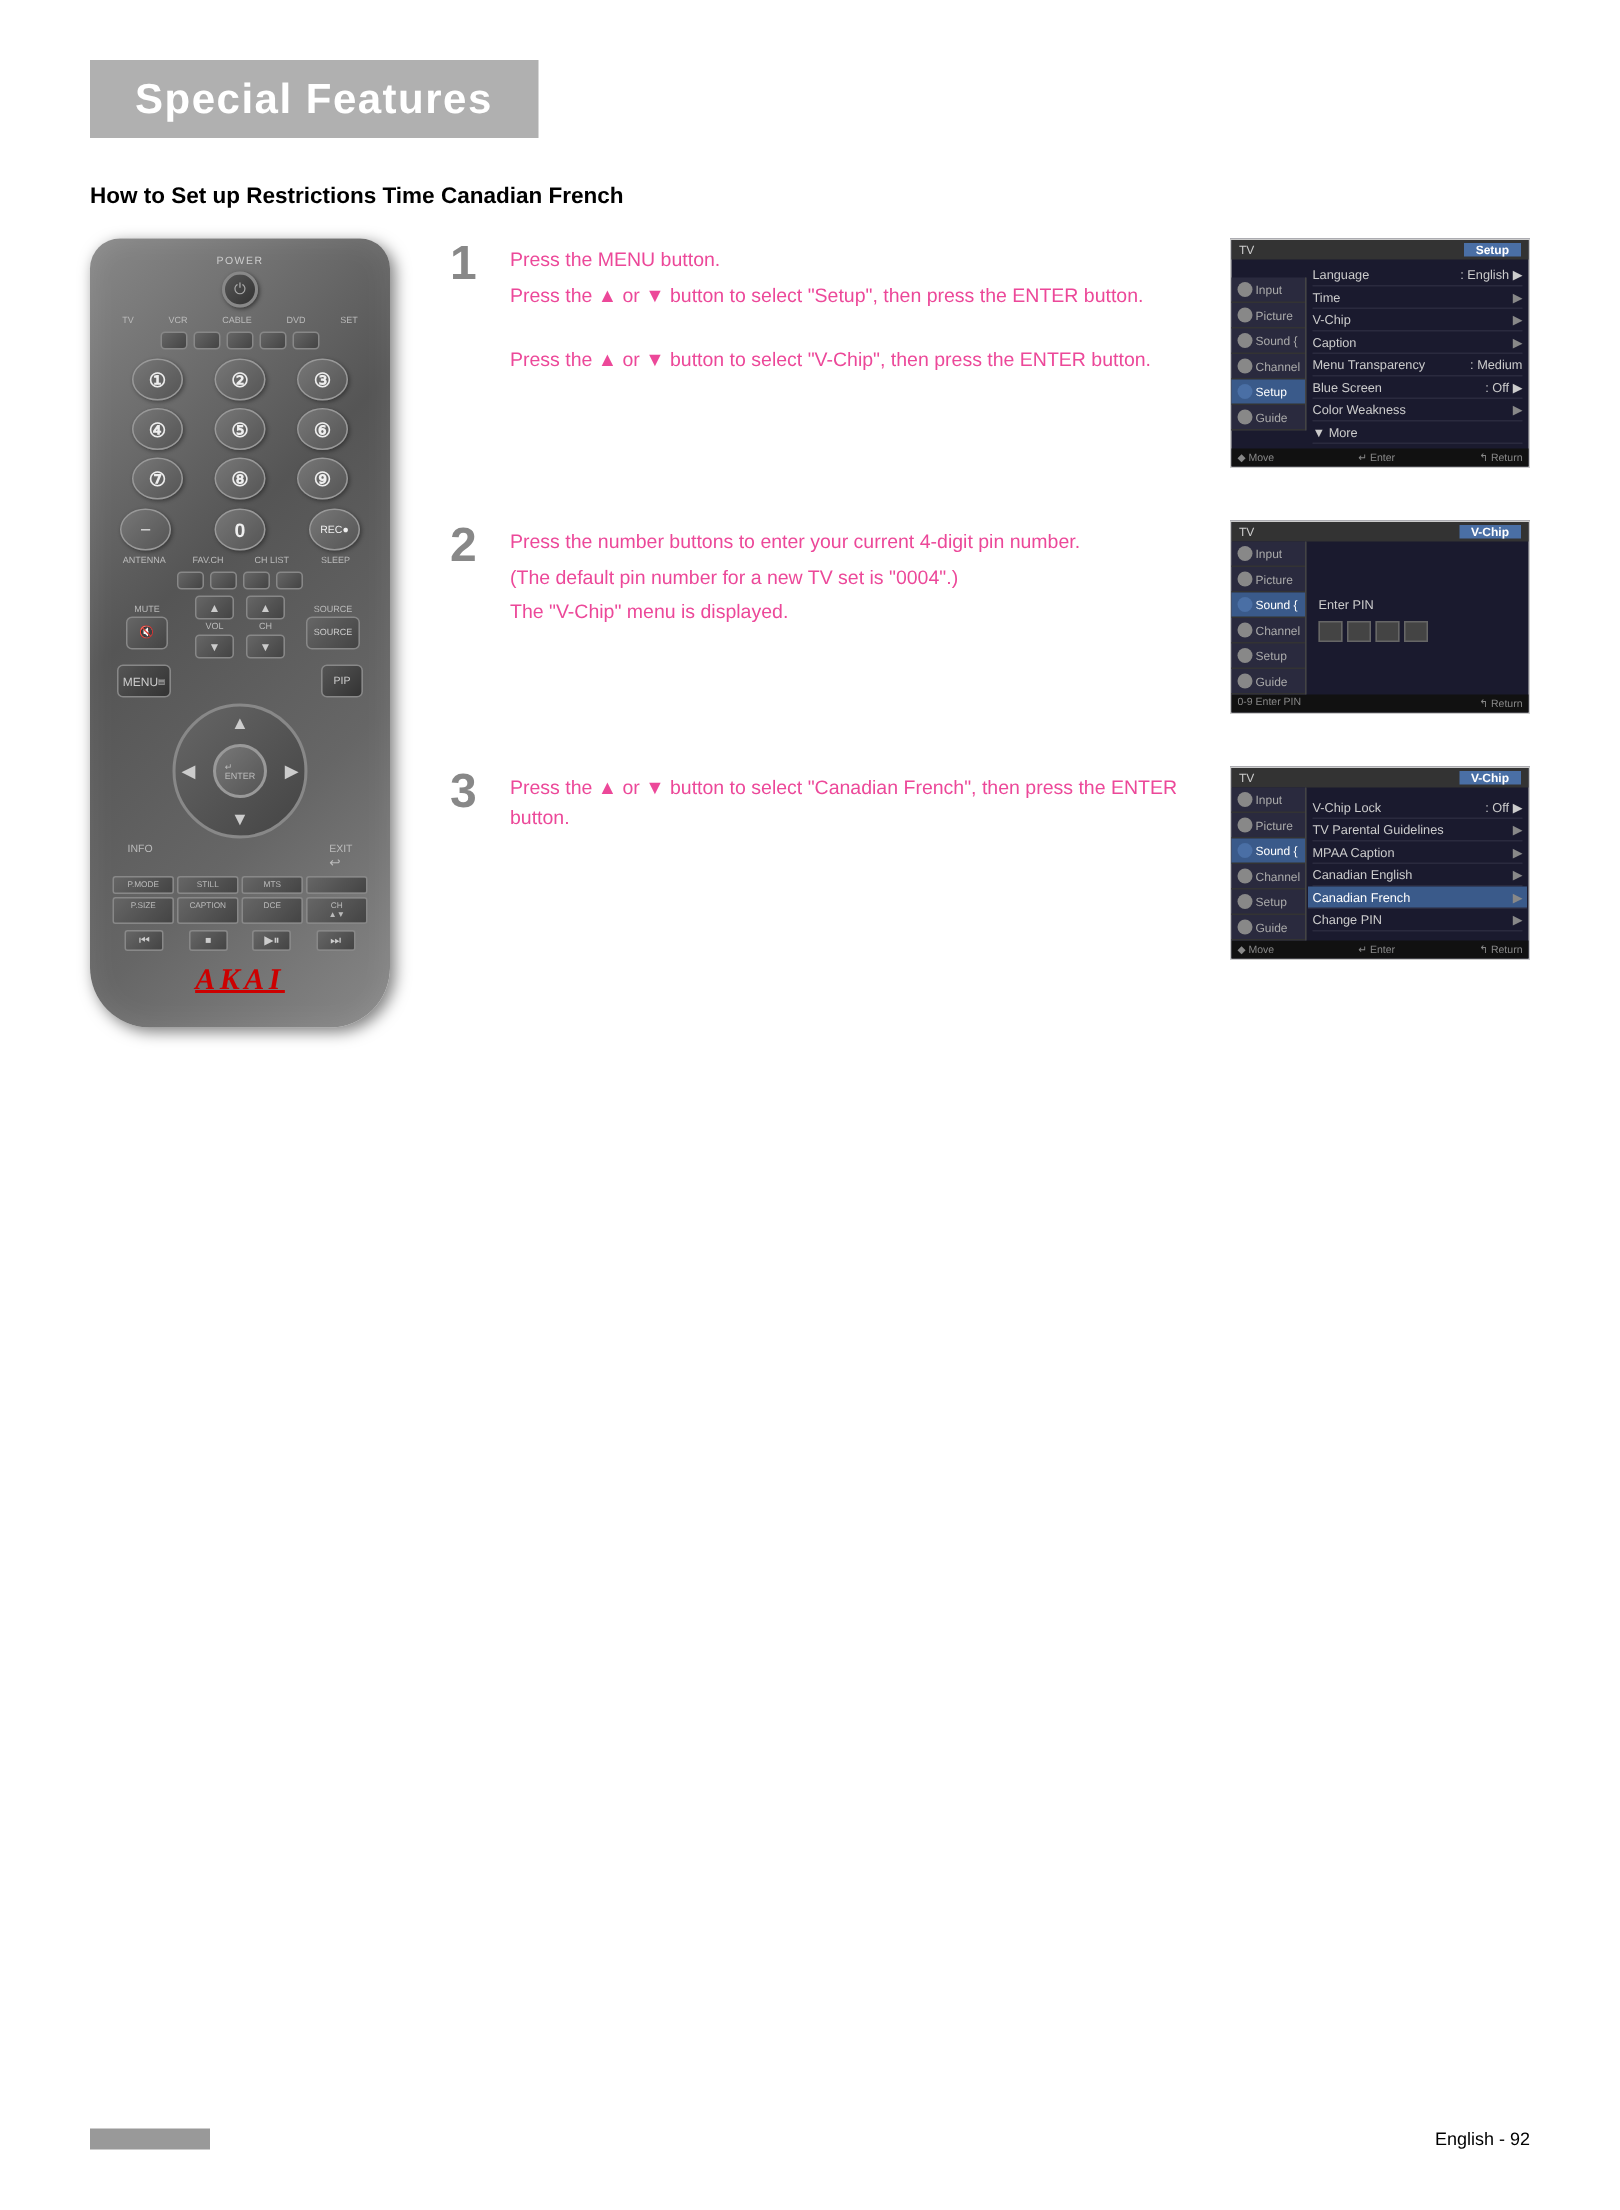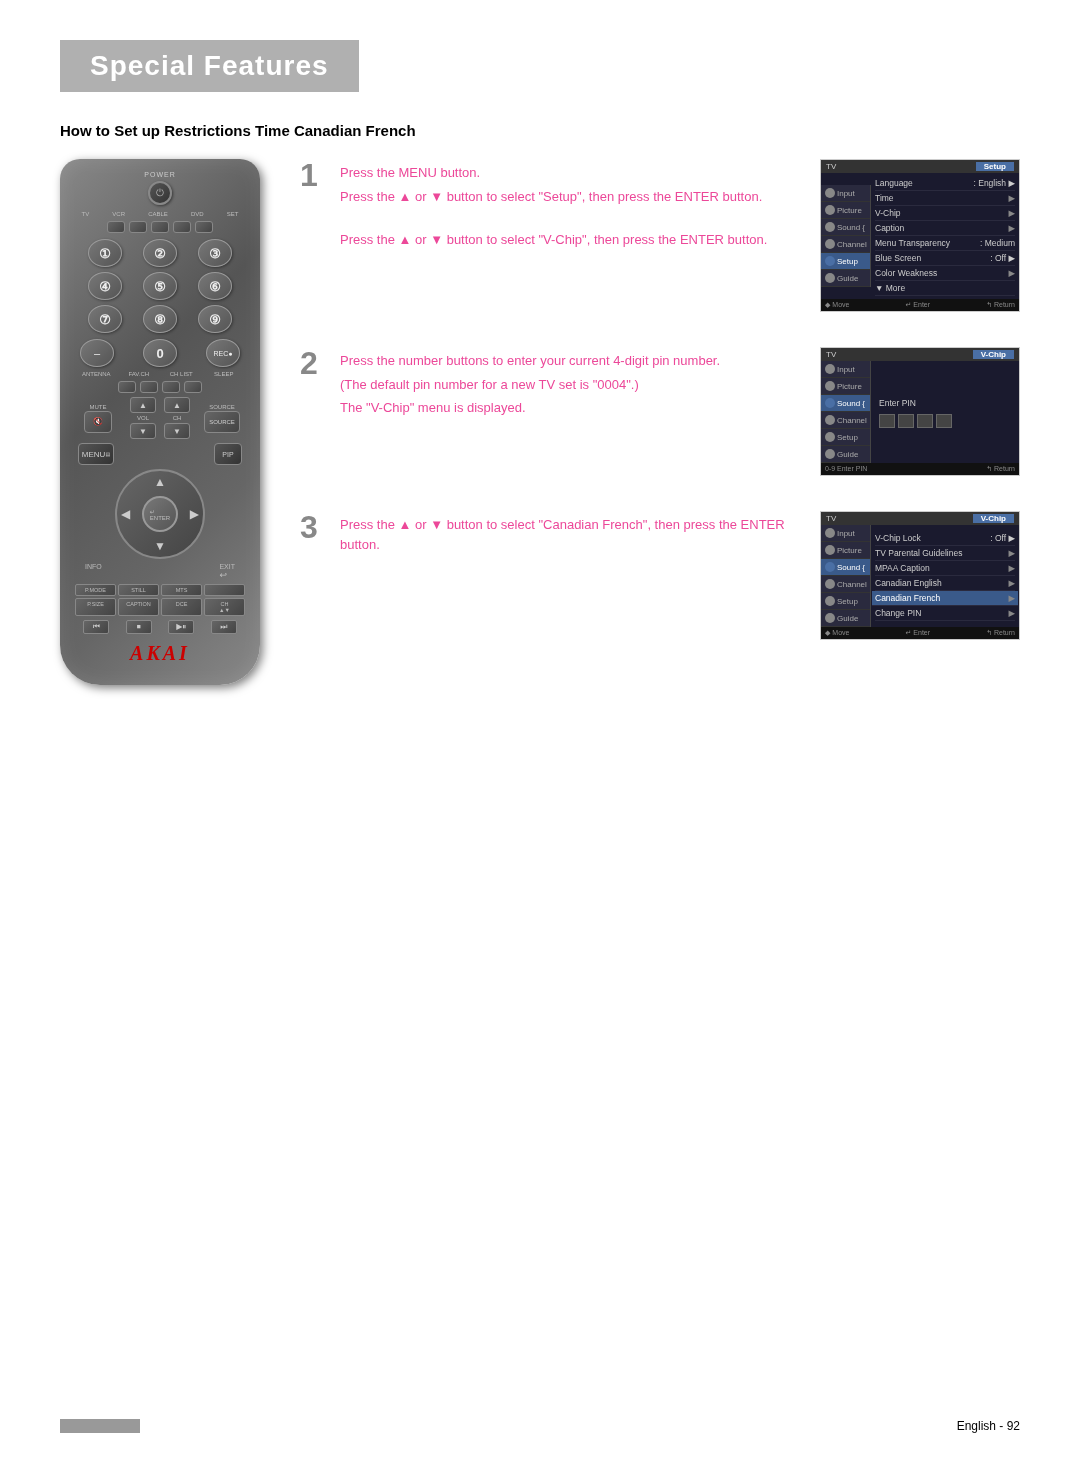--- a/index.html
+++ b/index.html
@@ -336,20 +336,21 @@
       text-align: center;
       margin-top: 8px;
     }
     .akai-logo span {
       font-size: 20px;
       font-weight: 900;
       color: #cc0000;
       font-style: italic;
       letter-spacing: 3px;
       font-family: 'Times New Roman', serif;
+      text-decoration: underline;
     }
 
     
     .steps-section {
       flex: 1;
       display: flex;
       flex-direction: column;
       gap: 20px;
     }
 

